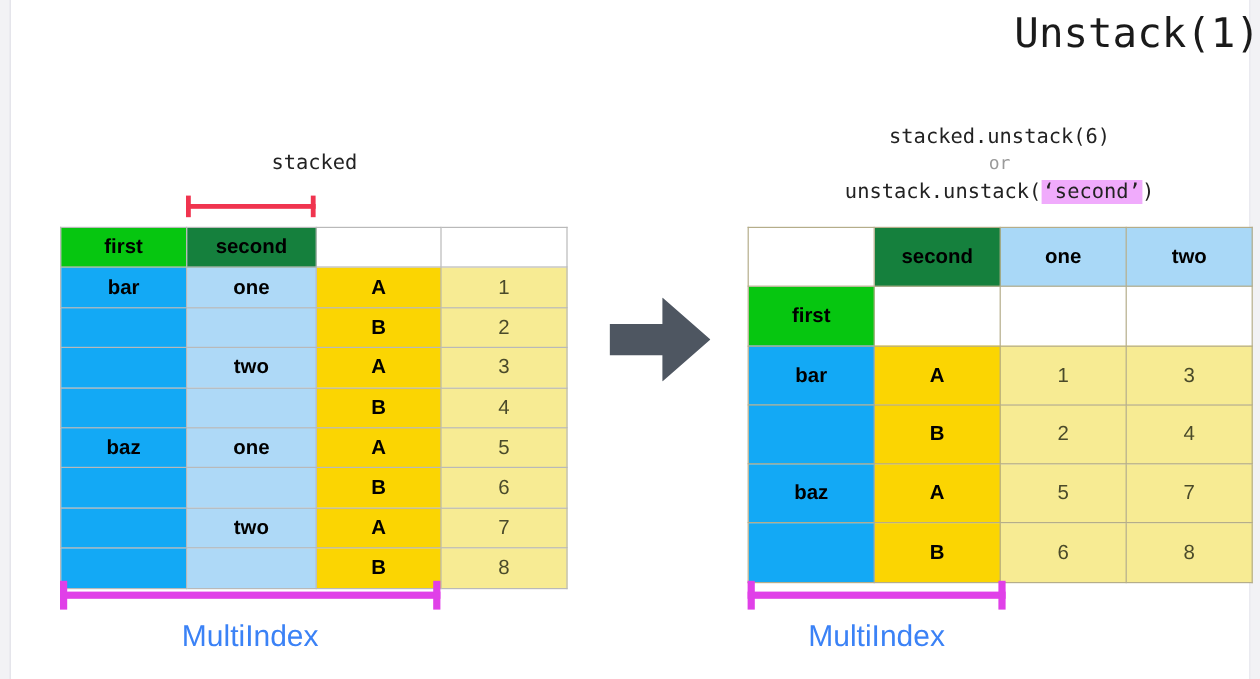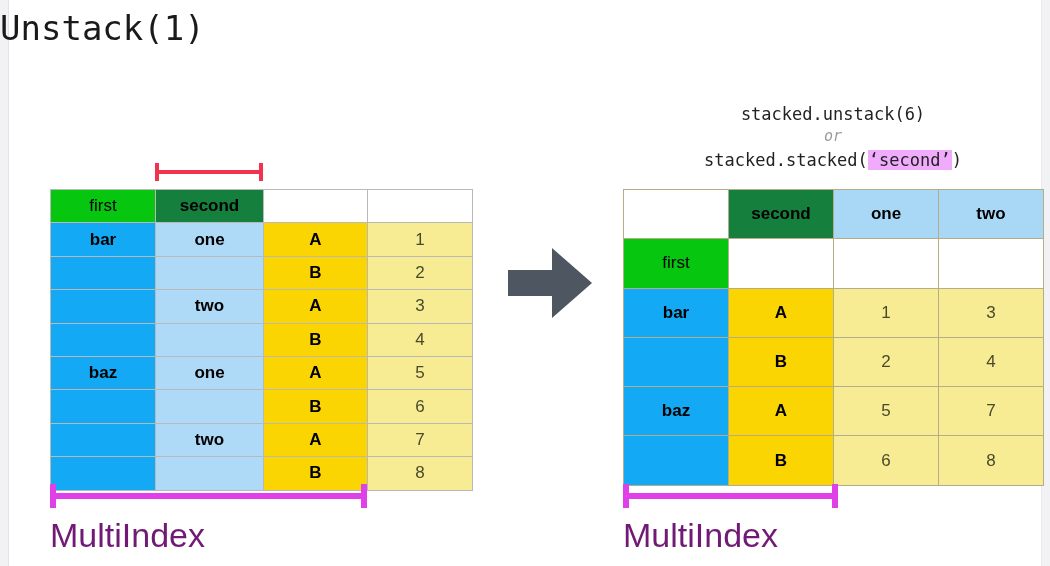--- a/index.html
+++ b/index.html
@@ -13,47 +13,47 @@
   
   .gutter{position:absolute;top:0;bottom:0;width:8px;background:#f2f2f5;}
   .gutter.left{left:0;border-right:1px solid #e2e2e8;}
   .gutter.right{right:0;border-left:1px solid #e8e8ee;}
 
   .stage{position:absolute;inset:0;}
 
   
   .title{
     position:absolute;top:8px;left:0;width:1050px;
-    text-align:left;
+    text-align:right;
     font-family:"DejaVu Sans Mono","Liberation Mono",monospace;
     font-size:34px;color:#1a1a1a;letter-spacing:0px;
     white-space:pre;
   }
 
   
   .caption{
     position:absolute;
     font-family:"DejaVu Sans Mono","Liberation Mono",monospace;
     font-size:17px;color:#222;white-space:pre;text-align:center;
   }
-  .caption.mono-dim{color:#9a9a9a;font-style:italic;}
+  .caption.mono-dim{color:#9a9a9a;}
   .hl-green{background:#f0abfc;padding:0 1px;}
 
   
   .tbl{position:absolute;border-collapse:collapse;table-layout:fixed;}
   .tbl td{
     border:1px solid #b9b9b9;
     text-align:center;
     vertical-align:middle;
     font-family:"Liberation Sans",sans-serif;
     padding:0;
   }
   
   .c-white {background:#ffffff;}
-  .c-green {background:#06c610;color:#000;font-weight:normal;font-size:17px;}
+  .c-green {background:#06c610;color:#000;font-weight:bold;font-size:17px;}
   .c-lgreen{background:#15803d;color:#000;font-weight:bold;font-size:17px;}
   .c-blue  {background:#13a9f5;color:#000000;font-weight:bold;font-size:17px;}
   .c-lblue {background:#aed9f7;color:#000;font-weight:bold;font-size:17px;}
   .c-lblue2{background:#a9d8f7;color:#000;font-weight:bold;font-size:17px;}
   .c-gold  {background:#fbd502;color:#000;font-weight:bold;font-size:17px;}
   .c-lyel  {background:#f7eb93;color:#4a4a2a;font-weight:normal;font-size:17px;}
 
   
   #left-table{left:50px;top:189px;width:422px;}
   #left-table td{height:32.4px;}
@@ -70,38 +70,39 @@
   .redbr .cap.l{left:0;}
   .redbr .cap.r{right:0;}
 
   
   .mbr{position:absolute;}
   .mbr .bar{position:absolute;left:0;top:9px;height:6px;width:100%;background:#e040e8;}
   .mbr .cap{position:absolute;top:0;width:6px;height:24px;background:#e040e8;}
   .mbr .cap.l{left:0;}
   .mbr .cap.r{right:0;}
   .mlabel{
-    position:absolute;text-align:left;
+    position:absolute;text-align:center;
     font-family:"Liberation Sans",sans-serif;
-    font-size:34px;color:#701a75;white-space:nowrap;
+    font-size:25px;color:#3b82f6;white-space:nowrap;
   }
 
   
   .arrow{position:absolute;left:508px;top:248px;width:84px;height:70px;}
 </style>
 </head>
 <body>
 
 <div class="gutter left"></div>
 <div class="gutter right"></div>
 
 <div class="stage">
 
   <div class="title">Unstack(1)</div>
 
+  <div class="caption" style="left:152px;top:126px;width:220px;">stacked</div>
 
   <div class="redbr" style="left:155px;top:163px;width:108px;height:18px;">
     <div class="cap l"></div>
     <div class="bar"></div>
     <div class="cap r"></div>
   </div>
 
   <table class="tbl" id="left-table">
     <colgroup>
       <col style="width:105px">
@@ -175,21 +176,21 @@
   <div class="mlabel" style="left:50px;top:516px;width:317px;">MultiIndex</div>
 
   <div class="arrow">
     <svg viewBox="0 0 84 70" width="84" height="70" aria-hidden="true">
       <polygon points="0,22 44,22 44,0 84,35 44,70 44,48 0,48" fill="#4E5661"></polygon>
     </svg>
   </div>
 
   <div class="caption" style="left:623px;top:104px;width:420px;">stacked.unstack(6)</div>
   <div class="caption mono-dim" style="left:623px;top:127px;width:420px;font-size:15px;">or</div>
-  <div class="caption" style="left:623px;top:150px;width:420px;"><span>stacked.stacked(</span><span class="hl-green">‘second’</span><span>)</span></div>
+  <div class="caption" style="left:623px;top:150px;width:420px;"><span>unstack.unstack(</span><span class="hl-green">‘second’</span><span>)</span></div>
 
   <table class="tbl" id="right-table">
     <colgroup>
       <col style="width:105px">
         <col style="width:105px">
         <col style="width:105px">
         <col style="width:105px">
     </colgroup>
     <tbody>
       <tr>

